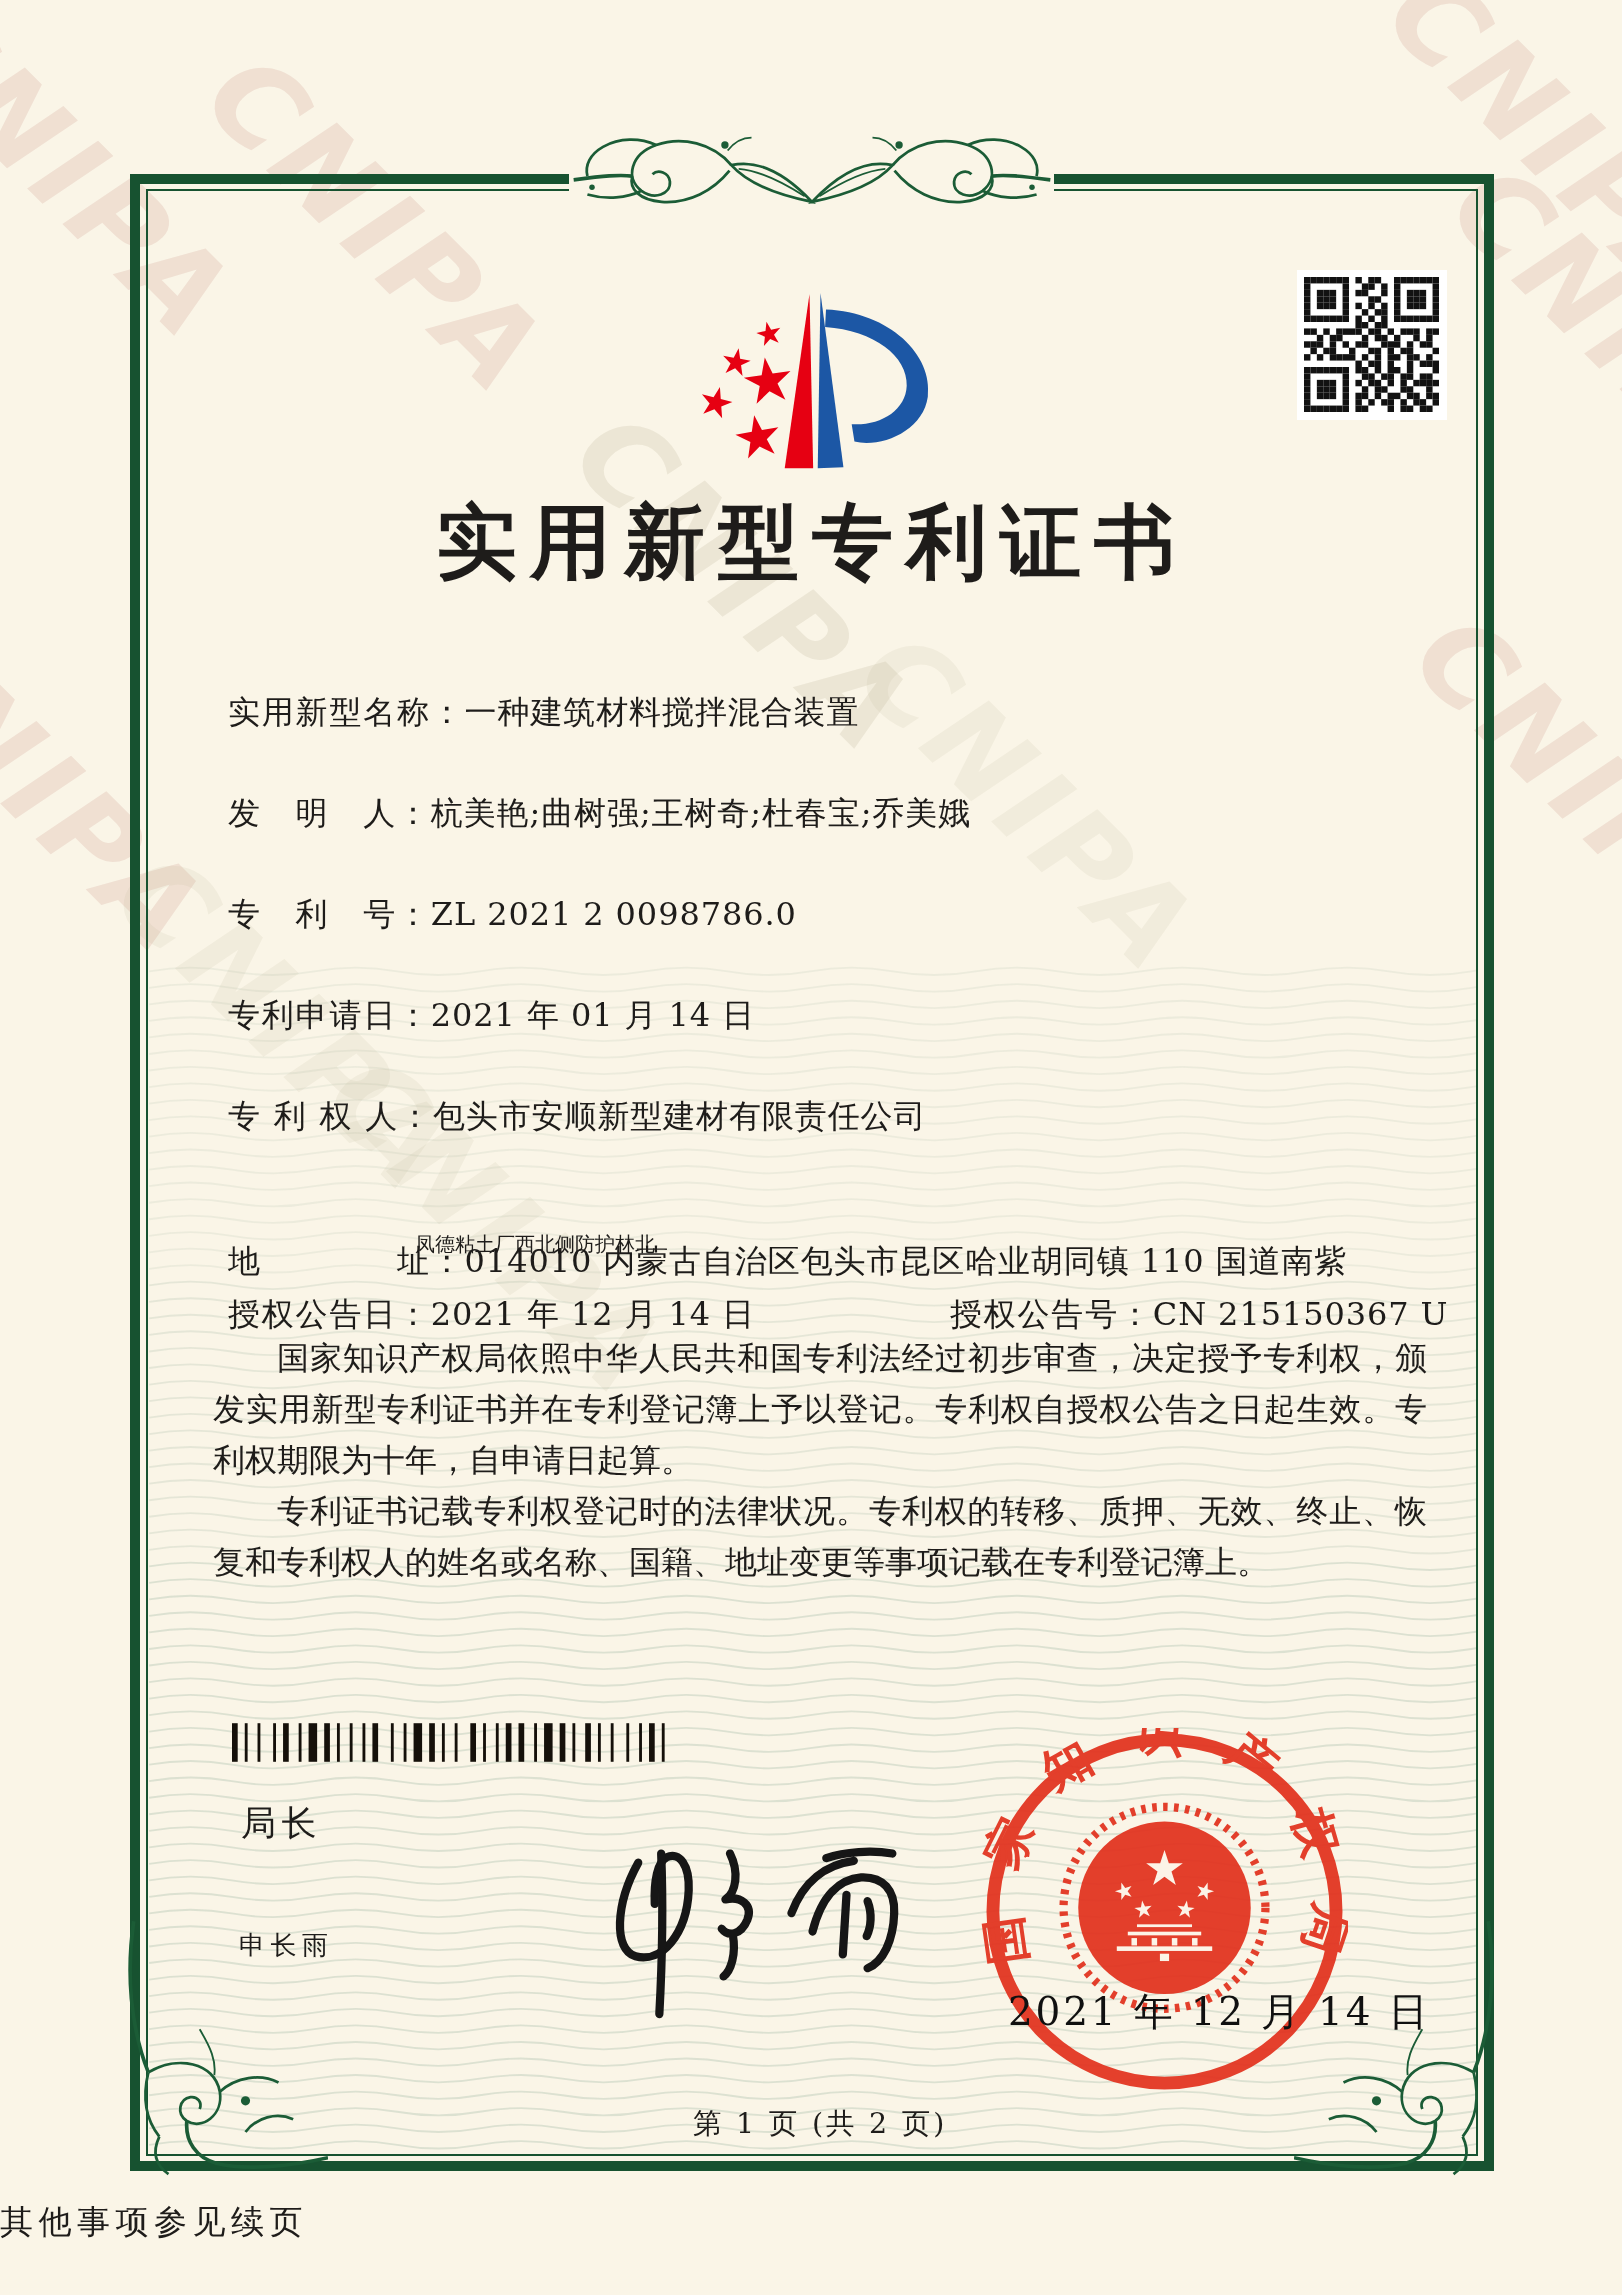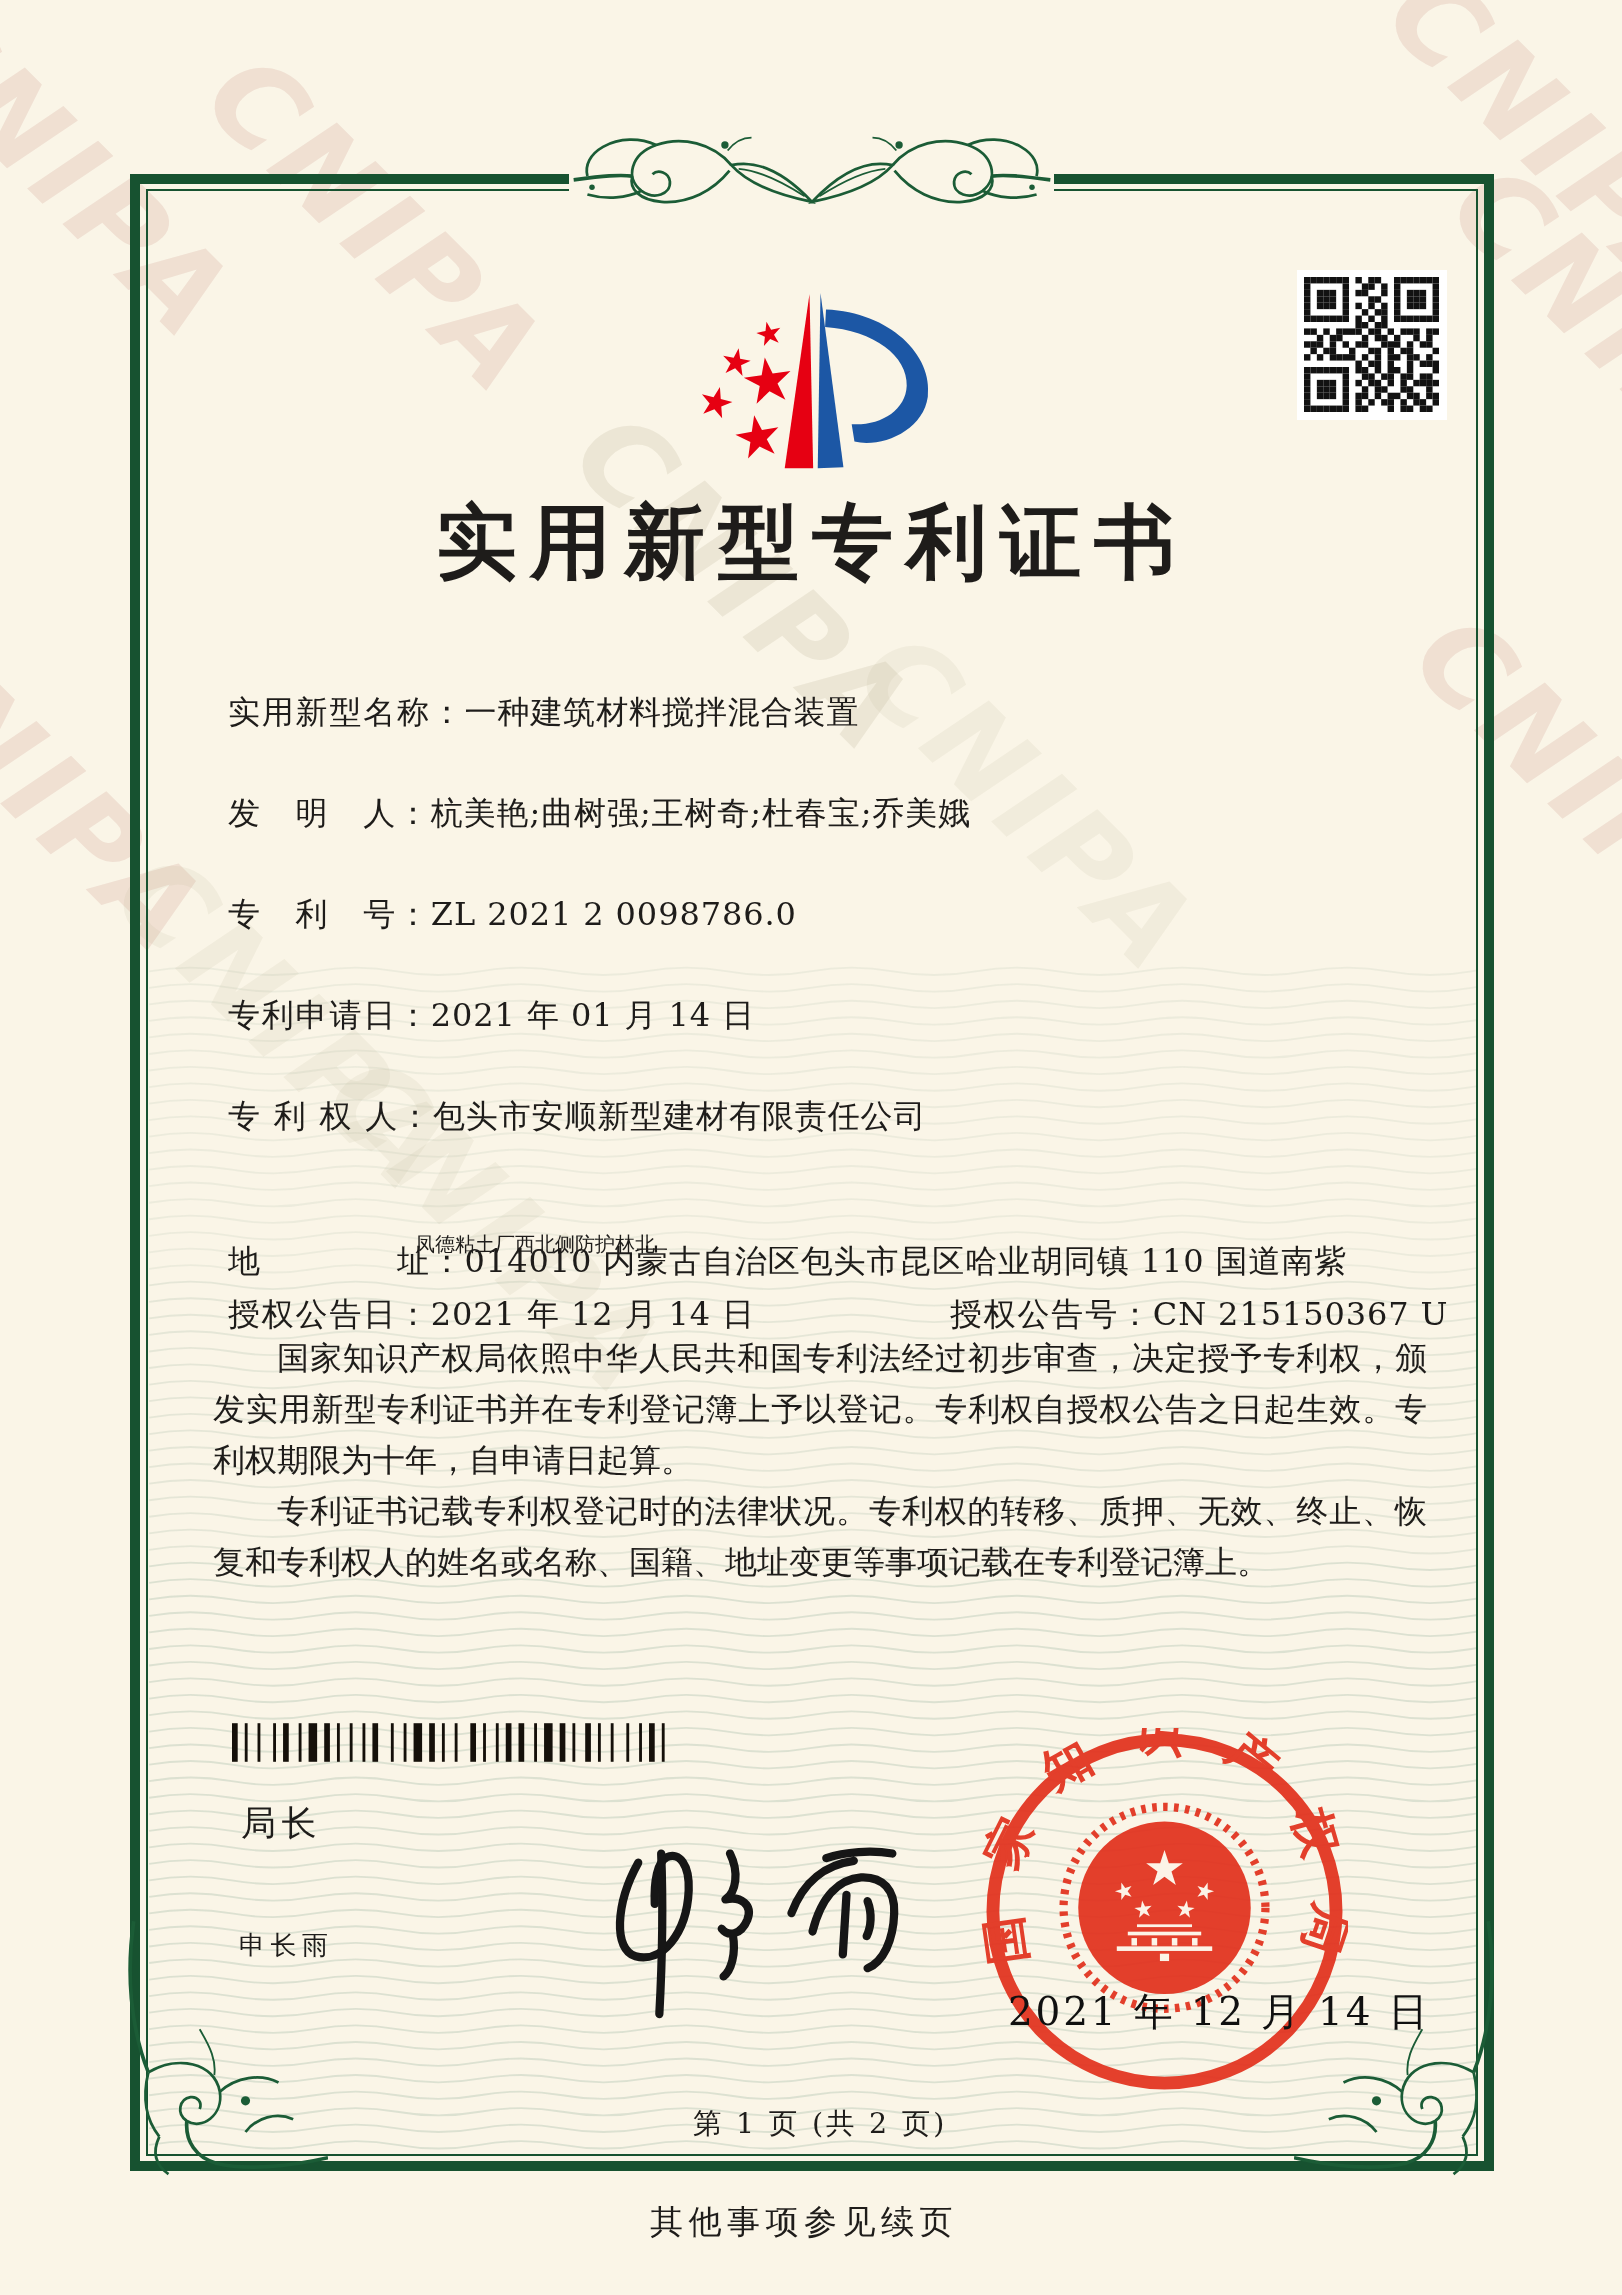--- a/index.html
+++ b/index.html
@@ -61,21 +61,21 @@
   
   #barcode{position:absolute;left:232px;top:1723px;z-index:6;}
   .director-label{position:absolute;left:241px;top:1800px;font-size:35px;letter-spacing:5.5px;z-index:6;
     font-family:"DejaVu Sans","Liberation Sans",sans-serif;font-weight:500;}
   .director-name{position:absolute;left:239px;top:1928px;font-size:26px;letter-spacing:5.5px;z-index:6;
     font-family:"DejaVu Sans","Liberation Sans",sans-serif;font-weight:500;}
   .signature{position:absolute;left:551px;top:1826px;width:413px;height:211px;z-index:6;}
   .seal{position:absolute;left:981px;top:1728px;width:367px;height:367px;z-index:7;}
   .seal-date{position:absolute;left:1008px;top:1985px;font-size:39px;letter-spacing:2.8px;color:#101010;z-index:8;white-space:nowrap;}
   .page-num{position:absolute;left:130px;top:2105px;width:1364px;text-align:center;font-size:28.5px;letter-spacing:2.8px;z-index:6;margin-left:8px;}
-  .cont-note{position:absolute;left:0;top:2200px;width:1608px;text-align:center;font-size:33px;letter-spacing:5.5px;z-index:6;}
+  .cont-note{position:absolute;left:0;top:2200px;width:1608px;font-size:33px;letter-spacing:5.5px;z-index:6;}
 </style>
 </head>
 <body>
 
 <div class="page">
 
   <svg id="waves" width="1328" height="1190" viewBox="0 0 1446 1296">
       <path d="M0 8 q45 -8 90 0 q45 8 90 0 q45 -8 90 0 q45 8 90 0 q45 -8 90 0 q45 8 90 0 q45 -8 90 0 q45 8 90 0 q45 -8 90 0 q45 8 90 0 q45 -8 90 0 q45 8 90 0 q45 -8 90 0 q45 8 90 0 q45 -8 90 0 q45 8 90 0 q45 -8 90 0 q45 8 90 0" fill="none" stroke="#cdd5c4" stroke-width="2" stroke-opacity="0.3"></path>
       <path d="M0 26 q45 -8 90 0 q45 8 90 0 q45 -8 90 0 q45 8 90 0 q45 -8 90 0 q45 8 90 0 q45 -8 90 0 q45 8 90 0 q45 -8 90 0 q45 8 90 0 q45 -8 90 0 q45 8 90 0 q45 -8 90 0 q45 8 90 0 q45 -8 90 0 q45 8 90 0 q45 -8 90 0 q45 8 90 0" fill="none" stroke="#cdd5c4" stroke-width="2" stroke-opacity="0.3"></path>
       <path d="M0 44 q45 -8 90 0 q45 8 90 0 q45 -8 90 0 q45 8 90 0 q45 -8 90 0 q45 8 90 0 q45 -8 90 0 q45 8 90 0 q45 -8 90 0 q45 8 90 0 q45 -8 90 0 q45 8 90 0 q45 -8 90 0 q45 8 90 0 q45 -8 90 0 q45 8 90 0 q45 -8 90 0 q45 8 90 0" fill="none" stroke="#cdd5c4" stroke-width="2" stroke-opacity="0.3"></path>

